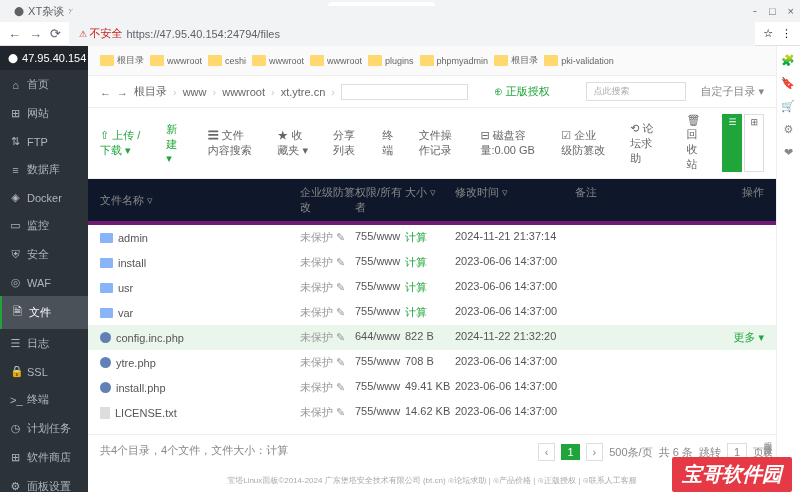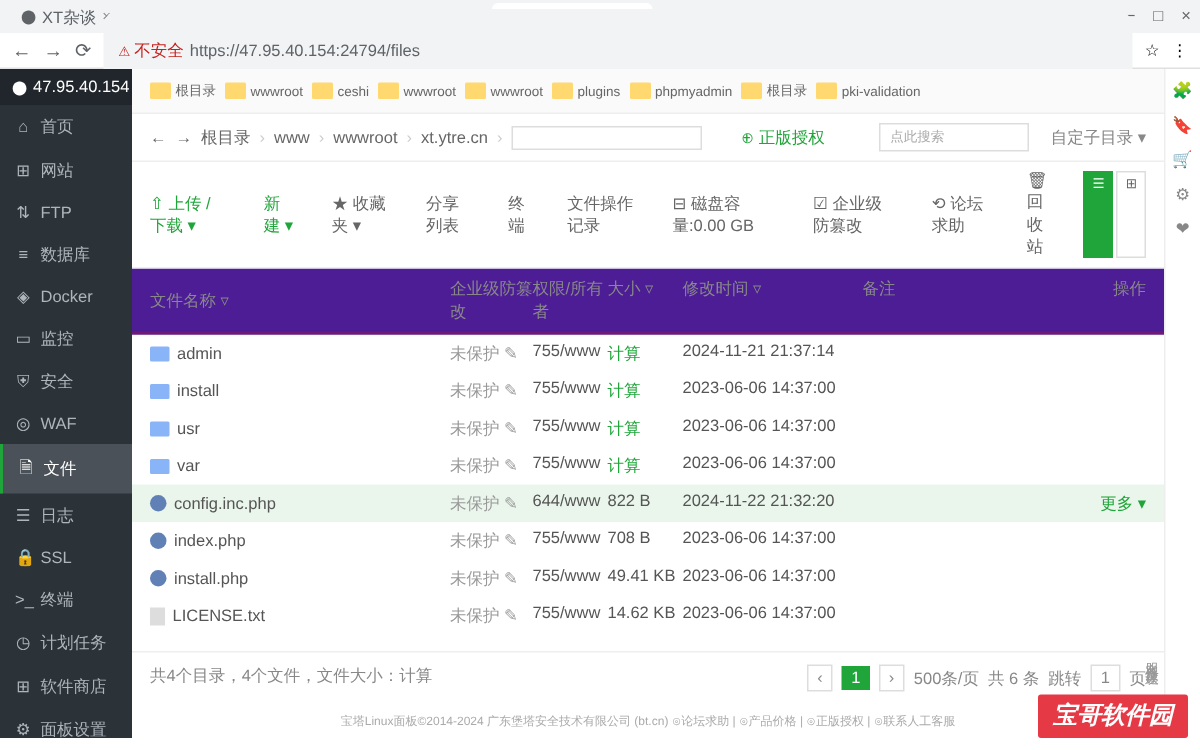--- a/index.html
+++ b/index.html
@@ -29,21 +29,21 @@
 .bc-sep{color:#ccc}
 .bc-input{flex:0 0 120px;border:1px solid #ddd;padding:2px 4px;font-size:9px}
 .feedback{color:#20a53a;margin-left:20px}
 .search-box{margin-left:auto;border:1px solid #ddd;padding:2px 6px;font-size:9px;color:#aaa;width:100px}
 .toolbar{display:flex;align-items:center;padding:6px 12px;gap:24px;font-size:9px;color:#666;border-bottom:1px solid #eee}
 .tb-btn{color:#20a53a}
 .view-btns{margin-left:auto;display:flex;gap:2px}
 .vb{border:1px solid #ddd;padding:2px 5px;font-size:9px}
 .vb.active{background:#20a53a;color:#fff;border-color:#20a53a}
 .table{flex:1;overflow:auto}
-.thead{display:flex;padding:6px 12px;background:#4c1d95;font-size:9px;color:#888;border-bottom:2px solid #701a75}
+.thead{display:flex;padding:6px 12px;background:#0f172a;font-size:9px;color:#888;border-bottom:4px solid #701a75}
 .trow{display:flex;padding:5px 12px;font-size:9px;color:#555;}
 .trow.hl{background:#eaf6ec}
 .c-name{flex:0 0 200px;display:flex;align-items:center;gap:5px}
 .c-sec{flex:0 0 55px}
 .c-perm{flex:0 0 50px}
 .c-size{flex:0 0 50px}
 .c-time{flex:0 0 120px}
 .c-remark{flex:1}
 .c-op{flex:0 0 40px;text-align:right}
 .f-folder{width:13px;height:10px;background:#8ab4f8;border-radius:1px;display:inline-block}
@@ -52,21 +52,21 @@
 .unprotect{color:#999}
 .calc{color:#20a53a}
 .more{color:#20a53a}
 .footer-row{padding:8px 12px;font-size:9px;color:#888;display:flex;align-items:flex-start;border-top:1px solid #eee}
 .pager{margin-left:auto;display:flex;align-items:center;gap:6px}
 .pg-btn{border:1px solid #ddd;padding:2px 6px}
 .pg-cur{background:#20a53a;color:#fff;padding:2px 6px}
 .copyright{text-align:center;font-size:8px;color:#aaa;padding:6px}
 .right-rail{width:24px;background:#fff;border-left:1px solid #eee;display:flex;flex-direction:column;align-items:center;gap:10px;padding-top:8px}
 .rr-icon{font-size:11px;color:#888}
-.watermark{position:absolute;bottom:8px;right:8px;background:#e63946;color:#fff;font-weight:bold;padding:4px 10px;font-size:16px;font-style:italic;border-radius:2px}
+.watermark{position:absolute;bottom:8px;right:8px;background:#e63946;color:#fff;font-weight:bold;padding:4px 10px;font-size:20px;font-style:italic;border-radius:2px}
 .fb-side{position:absolute;right:26px;bottom:60px;writing-mode:vertical-rl;font-size:9px;color:#999}
 </style>
 </head>
 <body>
 
 <div class="tabs-row">
   <span class="browser-tab inactive">⬤ <span>XT杂谈</span> <span class="tab-close">×</span></span>
   <span class="browser-tab inactive">✦ <span>利用源码和服务器搭建一个网站...</span> </span>
   <span class="browser-tab inactive">✎ <span>撰写新文章 · XT杂谈 - Powered...</span> </span>
   <span class="browser-tab">◆ <span>宝塔Linux面板</span> <span class="tab-close">×</span></span>
@@ -184,20 +184,21 @@
       <span class="bc-sep">›</span>
       <input class="bc-input" style="">
       <span class="feedback">⊕ 正版授权</span>
       <span class="search-box">点此搜索</span>
       <span style="margin-left:8px;color:#888">自定子目录 ▾</span>
     </div>
 
     <div class="toolbar">
       <span class="tb-btn">⇧ 上传 / 下载 ▾</span>
       <span class="tb-btn">新建 ▾</span>
+      <span>☰ 文件内容搜索</span>
       <span>★ 收藏夹 ▾</span>
       <span>分享列表</span>
       <span>终端</span>
       <span>文件操作记录</span>
       <span>⊟ 磁盘容量:0.00 GB</span>
       <span>☑ 企业级防篡改</span>
       <span>⟲ 论坛求助</span>
       <div class="view-btns">
         <span style="margin-right:20px">🗑 回收站</span>
         <span class="vb active">☰</span>
@@ -272,21 +273,21 @@
             <div class="c-sec unprotect">未保护 ✎</div>
             <div class="c-perm">644/www</div>
             <div class="c-size ">822 B</div>
             <div class="c-time">2024-11-22 21:32:20</div>
             <div class="c-remark"></div>
             <div class="c-op more">更多 ▾</div>
           </div>
           <div class="trow">
             <div class="c-name">
               <span class="f-php"></span>
-              <span>index.php</span>
+              <span>ytre.php</span>
             </div>
             <div class="c-sec unprotect">未保护 ✎</div>
             <div class="c-perm">755/www</div>
             <div class="c-size ">708 B</div>
             <div class="c-time">2023-06-06 14:37:00</div>
             <div class="c-remark"></div>
             <div class="c-op more"></div>
           </div>
           <div class="trow">
             <div class="c-name">

